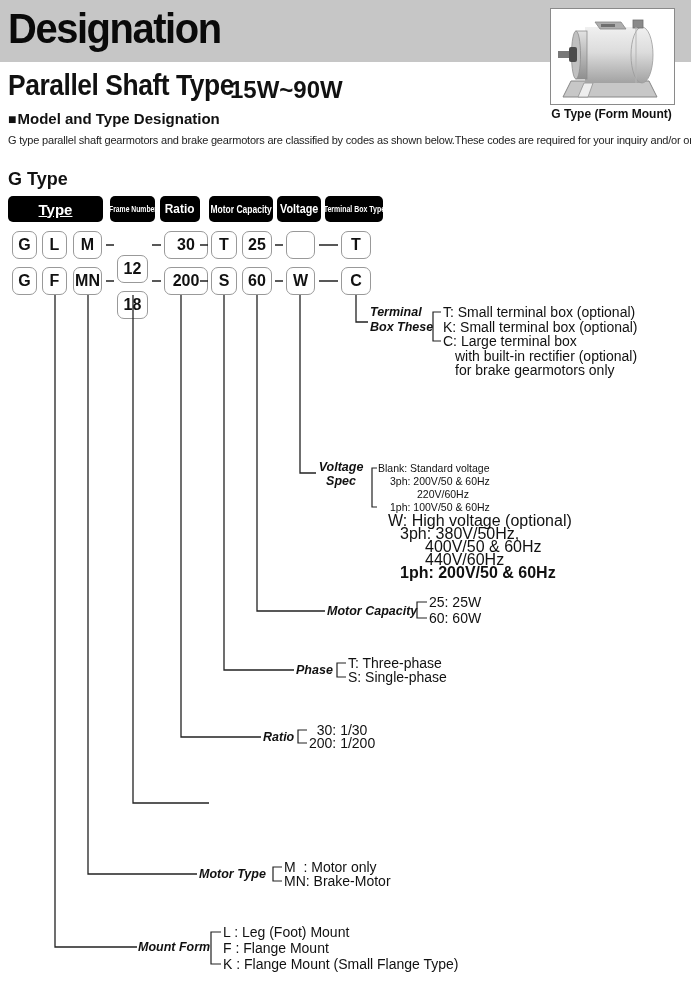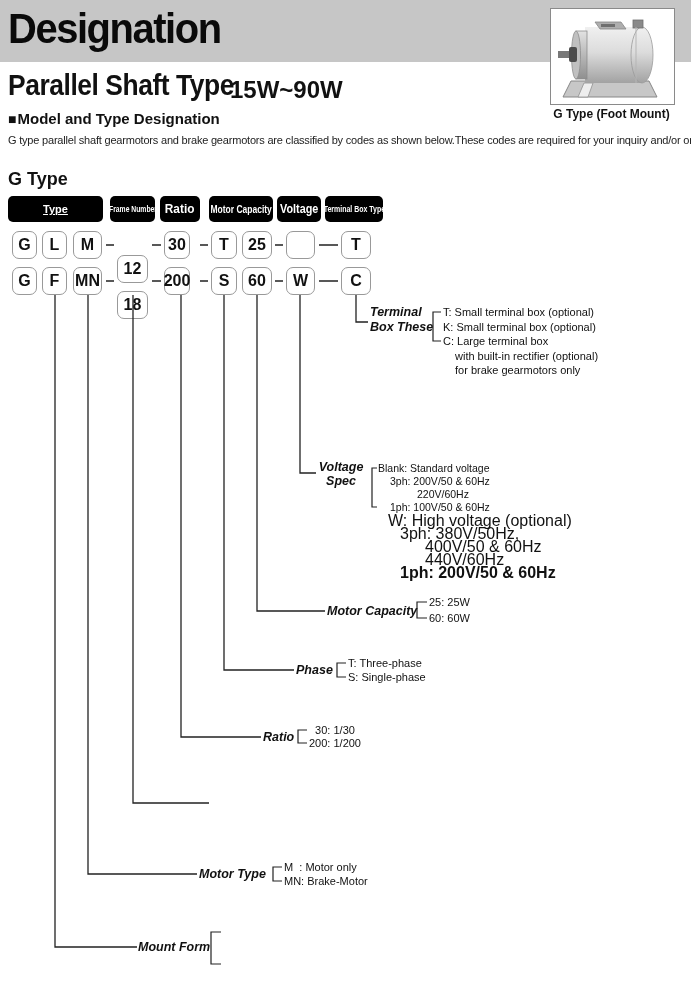--- a/index.html
+++ b/index.html
@@ -16,48 +16,48 @@
             transform:scaleX(.88);transform-origin:left;white-space:nowrap;}
   .power{left:230px;top:78px;font-size:24px;font-weight:800;line-height:1;white-space:nowrap;}
   .sechead{left:8px;top:110px;font-size:15px;font-weight:bold;white-space:nowrap;}
   .sechead .sq{font-size:14px;margin-right:1px;}
   .desc{left:8px;top:134px;width:680px;font-size:11px;letter-spacing:-.2px;margin:0;white-space:nowrap;color:#222;}
   .gtype{left:8px;top:169px;font-size:18px;font-weight:bold;}
   
   .pill{top:196px;height:26px;background:#000;border-radius:5px;color:#fff;
         display:flex;align-items:center;justify-content:center;}
   .pill span{font-weight:bold;white-space:nowrap;}
-  .p0{left:8px;width:95px;}   .p0 span{font-size:11px;text-decoration:underline;}
+  .p0{left:8px;width:95px;}   .p0 span{font-size:15px;text-decoration:underline;}
   .p1{left:110px;width:45px;} .p1 span{font-size:8.5px;transform:scaleX(.8);}
   .p2{left:160px;width:40px;} .p2 span{font-size:12.5px;transform:scaleX(.95);}
   .p3{left:209px;width:64px;} .p3 span{font-size:10px;transform:scaleX(.85);}
   .p4{left:277px;width:44px;} .p4 span{font-size:12px;transform:scaleX(.9);}
   .p5{left:325px;width:58px;align-items:center;} .p5 span{font-size:8.5px;transform:scaleX(.82);}
   
   .cbox{height:28px;background:#fff;border:1.5px solid #999;border-radius:7px;box-sizing:border-box;
         display:flex;align-items:center;justify-content:center;font-size:16px;font-weight:bold;}
   .r1{top:231px;} .r2{top:267px;}
   .c0{left:12px;width:25px;}  .c1{left:42px;width:25px;}  .c2{left:73px;width:29px;}
-  .c3{left:117px;width:31px;margin-top:24px;} .c4{left:164px;width:26px;} .c5{left:211px;width:26px;}
+  .c3{left:117px;width:31px;margin-top:24px;} .c4{left:164px;width:44px;} .c5{left:211px;width:26px;}
   .c6{left:242px;width:30px;} .c7{left:286px;width:29px;} .c8{left:341px;width:30px;}
   
   .overlay{left:0;top:0;pointer-events:none;z-index:1;}
   
   .lbl{font-size:12.5px;font-weight:bold;white-space:nowrap;line-height:15px;font-style:italic;}
   .lbl-terminal{left:370px;top:305px;}
   .lbl-voltage{left:314px;top:460px;width:54px;text-align:center;line-height:14px;}
   .lbl-motorcap{left:327px;top:604px;}
   .lbl-phase{left:296px;top:663px;}
   .lbl-ratio{left:263px;top:730px;}
   .lbl-framenum{left:212px;top:796px;font-size:12.5px;font-weight:bold;white-space:nowrap;}
   .lbl-framenum .note{font-weight:normal;font-size:11.5px;}
   .lbl-motortype{left:199px;top:867px;}
   .lbl-mountform{left:138px;top:940px;}
   
-  .entry{font-size:11px;color:#111;}
+  .entry{font-size:14px;color:#111;}
   .entry .line{display:block;white-space:pre;}
   .e-terminal{left:443px;top:305px;line-height:14.5px;}
   .e-terminal .t3,.e-terminal .t4{padding-left:12px;}
   .e-volt1{left:378px;top:462px;line-height:13px;font-size:10.5px;}
   .e-volt1 .v1{padding-left:12px;} .e-volt1 .v2{padding-left:39px;} .e-volt1 .v3{padding-left:12px;}
   .e-volt2{left:378px;top:514px;line-height:13px;font-size:16px;}
   .e-volt2 .w0{padding-left:10px;} .e-volt2 .w1{padding-left:22px;}
   .e-volt2 .w2,.e-volt2 .w3{padding-left:47px;} .e-volt2 .w4{padding-left:22px;font-weight:bold;}
   .e-motorcap{left:429px;top:594px;line-height:16px;}
   .e-phase{left:348px;top:656px;line-height:14px;}
@@ -93,21 +93,21 @@
       <rect x="25" y="22" width="11" height="48" fill="url(#gg)" stroke="#8d8d8d" stroke-width=".8"></rect>
       <ellipse cx="25" cy="46" rx="4.5" ry="24" fill="#c0c0c0" stroke="#8d8d8d" stroke-width=".8"></ellipse>
       <rect x="7" y="42" width="16" height="7" fill="#787878"></rect>
       <rect x="18" y="38" width="8" height="15" rx="2" fill="#4c4c4c"></rect>
       <path d="M44 13 L70 13 L75 20 L49 20 Z" fill="#aeaeae" stroke="#868686" stroke-width=".8"></path>
       <rect x="50" y="15" width="14" height="3" fill="#6f6f6f"></rect>
       <rect x="82" y="11" width="10" height="8" fill="#8a8a8a" stroke="#6e6e6e" stroke-width=".8"></rect>
       <line x1="85" y1="18" x2="85" y2="74" stroke="#b5b5b5" stroke-width="1"></line>
     </svg>
   </div>
-  <div class="abs caption">G Type (Foot Mount)</div>
+  <div class="abs caption">G Type (Form Mount)</div>
 
   <div class="abs subtitle">Parallel Shaft Type</div>
   <div class="abs power">15W~90W</div>
   <div class="abs sechead"><span class="sq">■</span><span>Model and Type Designation</span></div>
   <p class="abs desc">G type parallel shaft gearmotors and brake gearmotors are classified by codes as shown below.These codes are required for your inquiry and/or order.</p>
   <div class="abs gtype">G Type</div>
 
   <div class="abs pill p0">
       <span>Type</span>
     </div>
@@ -222,14 +222,19 @@
   </div>
 
 
   <div class="abs lbl lbl-motortype">Motor Type</div>
   <div class="abs entry e-motortype">
     <span class="line">M  : Motor only</span>
     <span class="line">MN: Brake-Motor</span>
   </div>
 
   <div class="abs lbl lbl-mountform">Mount Form</div>
+  <div class="abs entry e-mountform">
+    <span class="line">L : Leg (Foot) Mount</span>
+    <span class="line">F : Flange Mount</span>
+    <span class="line">K : Flange Mount (Small Flange Type)</span>
+  </div>
 
 </div>
 
 </body></html>

